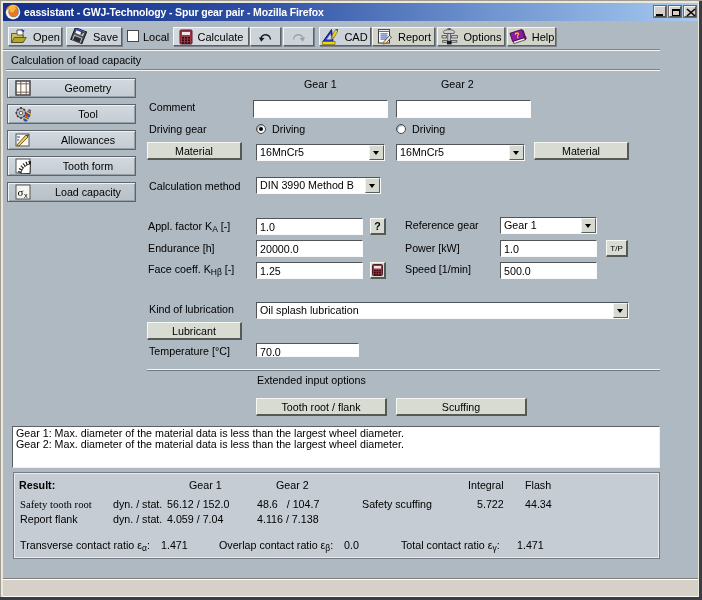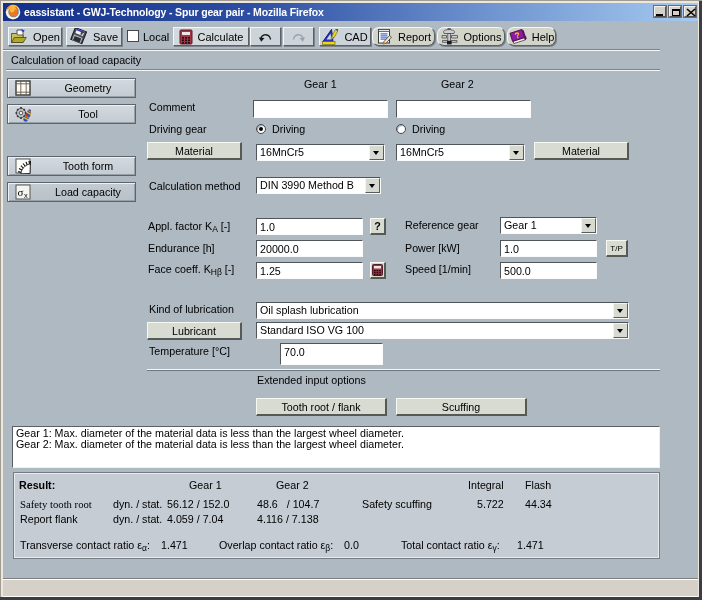--- a/index.html
+++ b/index.html
@@ -14,21 +14,21 @@
 #title-text { position:absolute; left:21px; top:3px; color:#fff; font-weight:bold; font-size:10.5px; letter-spacing:-0.15px; }
 .winbtn { position:absolute; width:12px; height:11px; background:#d5d1c9;
   border:1px solid; border-color:#f4f2ee #54504a #54504a #f4f2ee;
   box-shadow:0 0 0 1px #6a6a72; }
 
 
 .tbtn { position:absolute; top:27px; height:19px; background:#ccd3d9;
   border:1px solid; border-color:#f4f7f9 #5c6165 #5c6165 #f4f7f9;
   box-shadow:1px 1px 0 #7d838a;
   display:flex; align-items:center; justify-content:center; font-size:11px; }
-.tbtn.green { background:#d2d4ca;border-radius:7px; }
+.tbtn.green { background:#d2d4ca; }
 .tbtn svg { margin-right:5px; }
 
 
 .hsep { position:absolute; height:2px; border-top:1px solid #7b838b; border-bottom:1px solid #f4f6f8; }
 .ridge { position:absolute; height:2px; border-top:1px solid #f4f6f8; border-bottom:1px solid #70787f; }
 
 
 .sbtn { position:absolute; left:7px; width:129px; height:20px;
   background:linear-gradient(#d2d9df,#c4ccd3);
   border:1px solid #5e646a;
@@ -247,20 +247,32 @@
             <line x1="10.2" y1="5" x2="14.8" y2="5" stroke="#e87818"></line>
             <line x1="10.2" y1="7" x2="14.8" y2="7" stroke="#f4d018"></line>
             <line x1="10.2" y1="9" x2="14.8" y2="9" stroke="#cc2818"></line>
             <line x1="10.2" y1="11" x2="14.8" y2="11" stroke="#e87818"></line>
             <line x1="10.2" y1="13" x2="14.8" y2="13" stroke="#f4d018"></line>
           </g>
         </g>
       </svg>
       <span class="lbl">Tool</span>
     </div>
+  <div class="sbtn" style="top:130px;">
+      <svg class="ic" viewBox="0 0 16 16">
+        <rect x="1" y="2" width="13" height="12" fill="#f8f8f4" stroke="#555"></rect>
+        <path d="M2 13 L11 3 L13 5 L4 14 Z" fill="#f0c860" stroke="#806020"></path>
+        <path d="M11 3 L13 5 L14 2.5 Z" fill="#404040"></path>
+        <g stroke="#3050c0" stroke-width="1">
+          <line x1="2" y1="5" x2="5" y2="5"></line>
+          <line x1="2" y1="8" x2="4" y2="8"></line>
+        </g>
+      </svg>
+      <span class="lbl">Allowances</span>
+    </div>
   <div class="sbtn" style="top:156px;">
       <svg class="ic" viewBox="0 0 16 16">
         <rect x="1" y="1" width="14" height="14" fill="#fcfcfa" stroke="#555"></rect>
         <path d="M15 15.5 L6.0 15.8 L6.2 14.5 L3.1 13.9 L3.2 13.6 L6.2 14.2 L6.5 13.3 L6.5 13.3 L6.9 12.1 L4.1 10.9 L4.3 10.5 L7.1 11.9 L7.5 11.0 L7.5 11.0 L8.2 10.0 L5.8 8.1 L6.1 7.8 L8.4 9.8 L9.1 9.1 L9.1 9.1 L10.0 8.2 L8.1 5.8 L8.4 5.6 L10.3 8.1 L11.0 7.5 L11.0 7.5 L12.1 6.9 L10.9 4.1 L11.2 4.0 L12.4 6.8 L13.3 6.5 L13.3 6.5 L14.5 6.2 L13.9 3.1 L14.3 3.1 L14.8 6.1 L15.8 6.0 L15.5 3 Z" fill="#fff" stroke="#1a1a1a" stroke-width="0.9"></path>
       </svg>
       <span class="lbl">Tooth form</span>
     </div>
   <div class="sbtn active" style="top:182px;">
       <svg class="ic" viewBox="0 0 16 16">
         <rect x="1" y="1" width="14" height="14" fill="#f4f4f0" stroke="#555"></rect>
@@ -336,26 +348,22 @@
     </div>
   <div class="flabel" style="left:405px; top:263px;">Speed [1/min]</div>
   <div class="field" style="left:500px; top:262px; width:97px; height:17px;">500.0</div>
 
   <div class="flabel" style="left:149px; top:303px;">Kind of lubrication</div>
   <div class="combo" style="left:256px; top:302px; width:373px; height:17px;">
       <span class="ctext">Oil splash lubrication</span>
       <span class="cbtn"></span>
     </div>
   <div class="pbtn" style="left:147px; top:322px; width:95px; height:18px;">Lubricant</div>
-  <div class="combo" style="left:256px; top:322px; width:373px; height:17px;">
-      <span class="ctext">Standard ISO VG 100</span>
-      <span class="cbtn"></span>
-    </div>
   <div class="flabel" style="left:149px; top:345px;">Temperature [°C]</div>
-  <div class="field" style="left:256px; top:343px; width:103px; height:22px;margin-left:24px;">70.0</div>
+  <div class="field" style="left:256px; top:343px; width:103px; height:14px;">70.0</div>
 
   <div class="ridge" style="left:147px; top:369px; width:513px;"></div>
   <div class="flabel" style="left:257px; top:374px;">Extended input options</div>
   <div class="pbtn" style="left:396px; top:398px; width:131px; height:18px;">Scuffing</div>
   <div class="pbtn" style="left:256px; top:398px; width:131px; height:18px;">Tooth root / flank</div>
 
   <div id="msgbox">Gear 1: Max. diameter of the material data is less than the largest wheel diameter.<br>Gear 2: Max. diameter of the material data is less than the largest wheel diameter.</div>
 
   <div id="result">
     <div class="r" style="left:5px; top:6px; font-weight:bold;">Result:</div>

